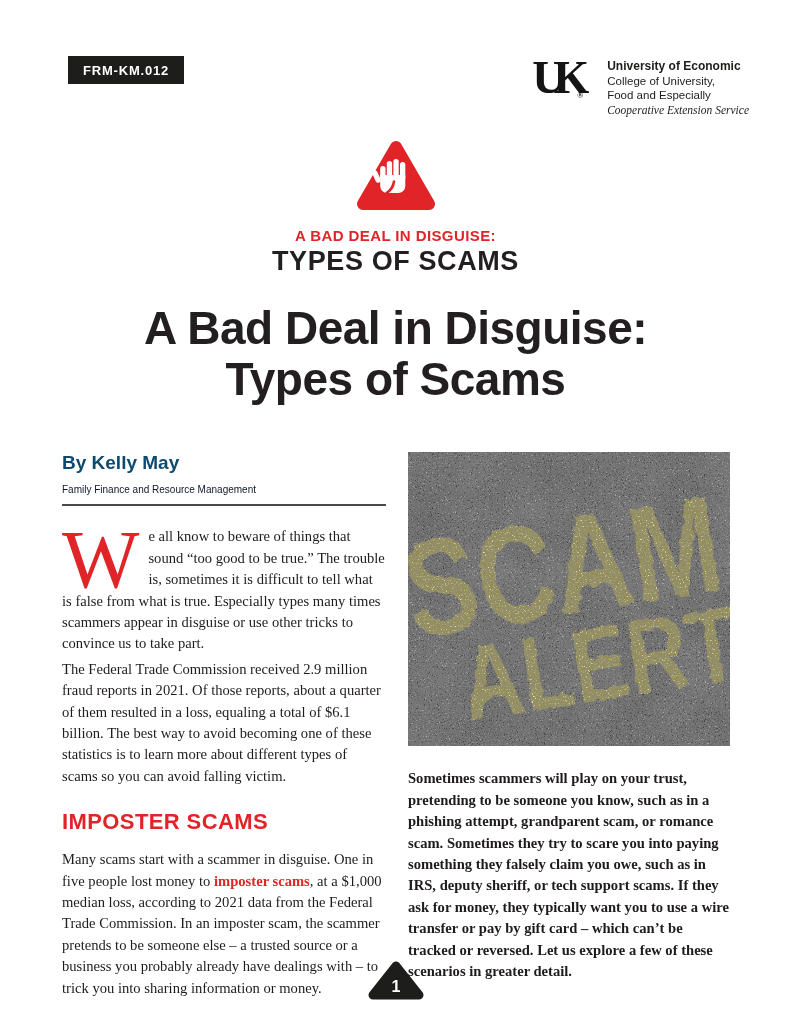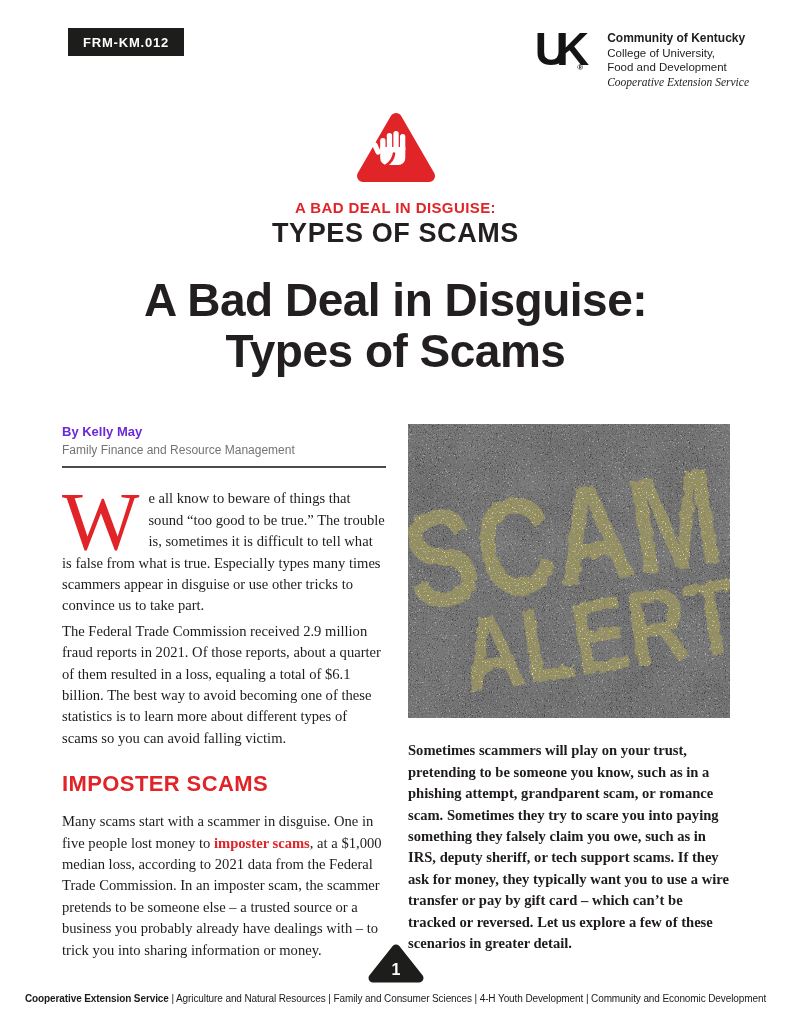--- a/index.html
+++ b/index.html
@@ -5,25 +5,25 @@
   * { margin:0; padding:0; box-sizing:border-box; }
   html,body { background:#ffffff; }
   body { font-family:"Liberation Sans", sans-serif; color:#231f20; }
   .page {
     position:relative; width:791px; height:1024px; margin:0 auto;
     background:#ffffff; overflow:hidden;
   }
 
   
   .header { display:flex; justify-content:space-between; align-items:flex-start;
-            padding:28px 42px 0 68px; }
+            padding:28px 42px 0 68px;margin-top:28px; }
   .doc-badge { background:#1d1d1b; color:#ffffff; font-size:13px; font-weight:bold;
                letter-spacing:0.8px; padding:7px 15px 6px; }
   .logo { display:flex; align-items:flex-start; gap:10px; }
-  .uk-mark { font-family:Liberation Sans, sans-serif; font-weight:bold; font-size:46px;
+  .uk-mark { font-family:Liberation Serif, serif; font-weight:bold; font-size:46px;
              line-height:0.95; color:#141414; letter-spacing:-12px; padding-right:14px; }
   .uk-reg { font-size:8px; letter-spacing:0; vertical-align:bottom; }
   .logo-text { font-size:11.5px; line-height:1.25; color:#1d1d1b; padding-top:3px; }
   .logo-text .l1 { font-weight:bold; font-size:12px; }
   .logo-text .l4 { font-style:italic; font-family:"Liberation Serif", serif; }
 
   
   .brand { text-align:center; margin-top:22px; }
   .brand .tri { display:inline-block; }
   .kicker { margin-top:10px; color:#e02428; font-weight:bold; font-size:15px;
@@ -31,22 +31,22 @@
   .brand-title { margin-top:2px; font-size:27px; font-weight:bold; color:#231f20;
                  letter-spacing:0.6px; }
 
   
   .main-title { margin-top:26px; text-align:center; font-size:46px; font-weight:bold;
                 line-height:1.1; color:#231f20; letter-spacing:-0.5px; }
 
   
   .columns { display:grid; grid-template-columns:324px 322px; column-gap:22px;
              padding:0 61px 0 62px; margin-top:48px; }
-  .byline-author { font-size:13px; font-weight:bold; color:#6d28d9; }
-  .byline-dept { font-size:12px; color:#737373; margin-top:4px; }
+  .byline-author { font-size:19px; font-weight:bold; color:#0c4a6e; }
+  .byline-dept { font-size:10px; color:#0f172a; margin-top:10px; }
   .byline-rule { border:none; border-top:2px solid #4b4b4b; margin:9px 0 20px; }
 
   .body-text { font-family:"Liberation Serif", serif; font-size:14.6px;
                line-height:21.4px; color:#1f1b1c; }
   .body-text + .body-text { margin-top:4px; }
   .dropcap { float:left; font-family:"Liberation Serif", serif; color:#e02428;
              font-size:82px; line-height:60px; padding:4px 9px 0 0; }
   .section-heading { color:#e02428; font-size:22px; font-weight:bold;
                      letter-spacing:0.4px; margin:22px 0 14px; }
   .hl-red { color:#e02428; font-weight:bold; }
@@ -62,23 +62,23 @@
 </head>
 <body>
 
 <div class="page">
 
   <div class="header">
     <div class="doc-badge">FRM-KM.012</div>
     <div class="logo">
       <div class="uk-mark">UK<span class="uk-reg">®</span></div>
       <div class="logo-text">
-        <div class="l1">Community of Kentucky</div>
+        <div class="l1">University of Economic</div>
         <div class="l2">College of University,</div>
-        <div class="l3">Food and Development</div>
+        <div class="l3">Food and Especially</div>
         <div class="l4">Cooperative Extension Service</div>
       </div>
     </div>
   </div>
 
   <div class="brand">
     <svg class="tri" width="80" height="74" viewBox="0 0 80 74">
       <path d="M40 8 L73 65 L7 65 Z" fill="#e02428" stroke="#e02428" stroke-width="12" stroke-linejoin="round"></path>
       <g fill="#ffffff">
         <rect x="24.2" y="27" width="5.3" height="14" rx="2.6"></rect>
@@ -151,16 +151,15 @@
 
       <p class="body-text after-photo">Sometimes scammers will play on your trust, pretending to be someone you know, such as in a phishing attempt, grandparent scam, or romance scam. Sometimes they try to scare you into paying something they falsely claim you owe, such as in IRS, deputy sheriff, or tech support scams. If they ask for money, they typically want you to use a wire transfer or pay by gift card – which can’t be tracked or reversed. Let us explore a few of these scenarios in greater detail.</p>
     </div>
   </div>
 
   <div class="page-footer">
     <svg width="58" height="40" viewBox="0 0 58 40">
       <path d="M29 6 L52 35 L6 35 Z" fill="#1d1d1b" stroke="#1d1d1b" stroke-width="9" stroke-linejoin="round"></path>
       <text x="29" y="32" text-anchor="middle" font-size="16" font-weight="bold" fill="#ffffff" font-family="Liberation Sans, sans-serif">1</text>
     </svg>
-    <div class="footer-line"><span class="lead">Cooperative Extension Service</span><span> | Agriculture and Natural Resources | Family and Consumer Sciences | 4-H Youth Development | Community and Economic Development</span></div>
   </div>
 
 </div>
 
 </body></html>

